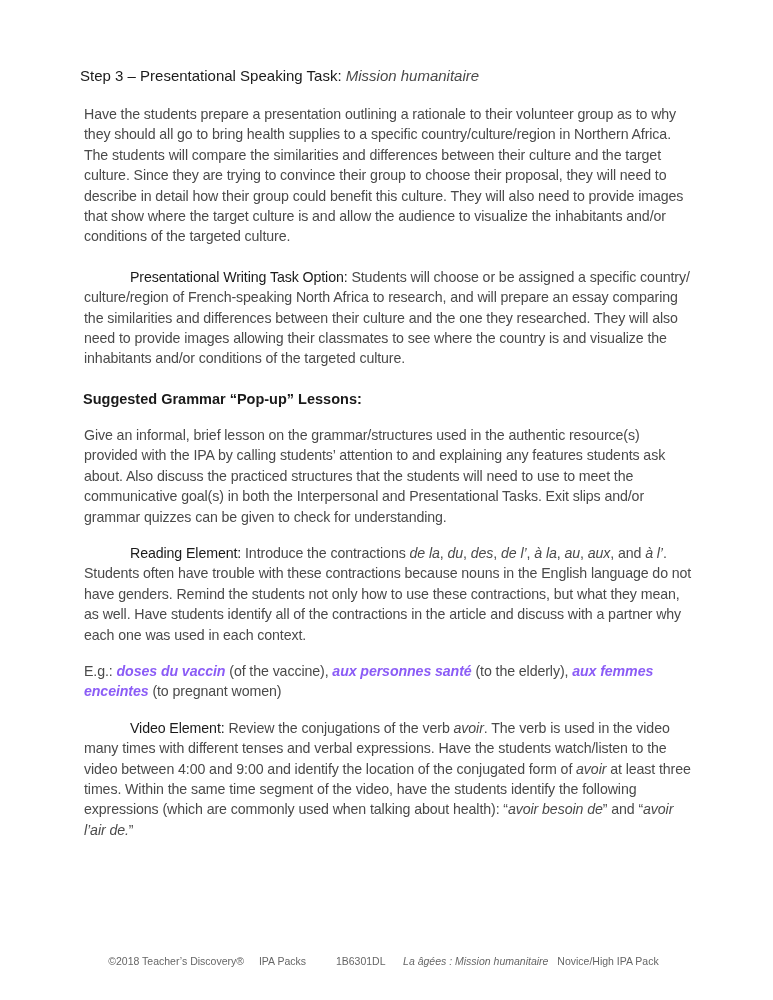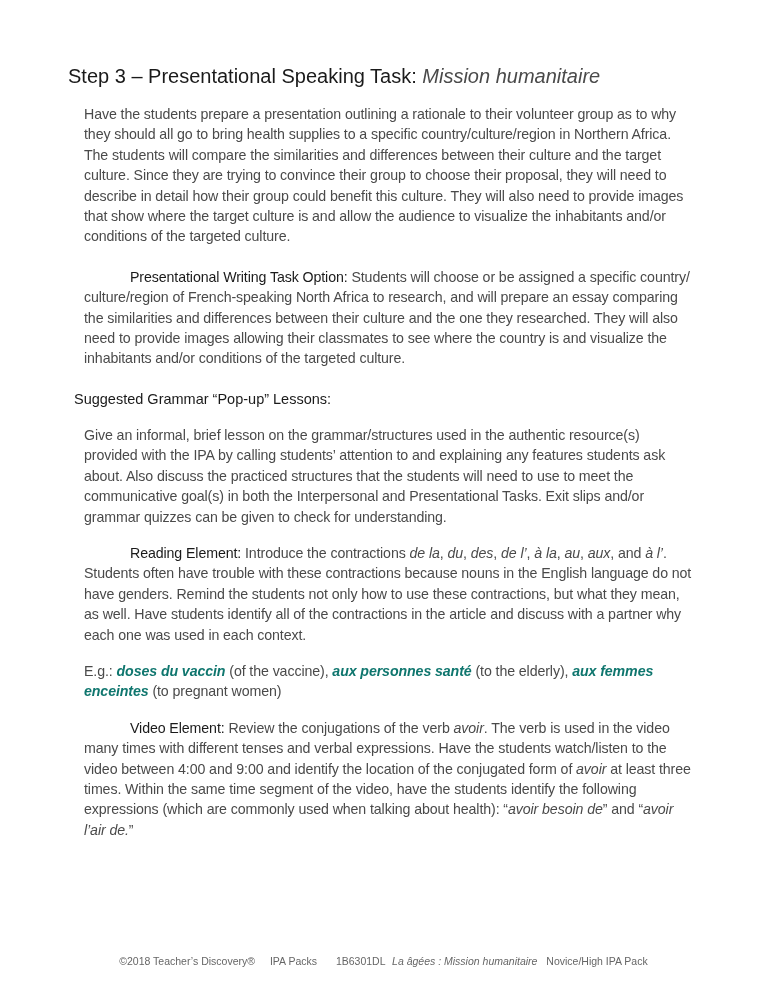--- a/index.html
+++ b/index.html
@@ -1,26 +1,26 @@
 <!DOCTYPE html>
 <html><head>
 <meta charset="utf-8">
 <style>
   html, body { margin: 0; padding: 0; background: #ffffff; }
   body { width: 773px; height: 1000px; position: relative; overflow: hidden;
          font-family: "Liberation Sans", sans-serif; color: #4a4a4a; }
   .page { position: absolute; left: 68px; top: 64px; width: 640px; }
-  h1 { margin: 0 0 10px 0; font-size: 20px; font-weight: normal; color: #1a1a1a; line-height: 24px; }
+  h1 { margin: 0 0 10px 12px; font-size: 15px; font-weight: normal; color: #1a1a1a; line-height: 24px; }
   h1 .it { font-style: italic; color: #4a4a4a; }
   p { margin: 16px; font-size: 14.2px; line-height: 20.4px; letter-spacing: -0.1px; }
   .b { color: #1a1a1a; text-align: center; }
-  .bi { color: #0f766e; font-style: italic; font-weight: bold; text-align: center; }
+  .bi { color: #8b5cf6; font-style: italic; font-weight: bold; text-align: center; }
   .i { font-style: italic; }
   .indent { text-indent: 46px; }
-  h2 { margin: 6px; font-size: 14.5px; font-weight: normal; color: #1a1a1a; line-height: 20px; }
+  h2 { margin: 15px; font-size: 14.5px; font-weight: bold; color: #1a1a1a; line-height: 20px; }
   .footer { position: absolute; top: 955px; left: 0; width: 773px; text-align: center;
             font-size: 10.5px; color: #666; }
   .footer span { margin: 0 6px; }
 </style>
 </head>
 <body>
 
 <div class="page">
   <h1><span>Step 3 – Presentational Speaking Task: </span><span class="it">Mission humanitaire</span></h1>
 
@@ -35,14 +35,14 @@
 
   <p style="margin-bottom:12px;"><span>E.g.: </span><span class="bi">doses du vaccin</span><span> (of the vaccine), </span><span class="bi">aux personnes santé</span><span> (to the elderly), </span><span class="bi">aux femmes enceintes</span><span> (to pregnant women)</span></p>
 
   <p class="indent" style="margin-bottom:12px;"><span class="b">Video Element:</span><span> Review the conjugations of the verb </span><span class="i">avoir</span><span>. The verb is used in the video many times with different tenses and verbal expressions. Have the students watch/listen to the video between 4:00 and 9:00 and identify the location of the conjugated form of </span><span class="i">avoir</span><span> at least three times. Within the same time segment of the video, have the students identify the following expressions (which are commonly used when talking about health): “</span><span class="i">avoir besoin de</span><span>” and “</span><span class="i">avoir l’air de.</span><span>”</span></p>
 
 </div>
 
 <div class="footer">
   <span>©2018 Teacher’s Discovery®</span>
   <span>IPA Packs</span>
-  <span><span style="margin:4px">1B6301DL </span><span class="i" style="margin:0">La âgées : Mission humanitaire</span><span style="margin:6px"> Novice/High IPA Pack</span></span>
+  <span><span style="margin:15px">1B6301DL </span><span class="i" style="margin:0">La âgées : Mission humanitaire</span><span style="margin:6px"> Novice/High IPA Pack</span></span>
 </div>
 
 </body></html>

